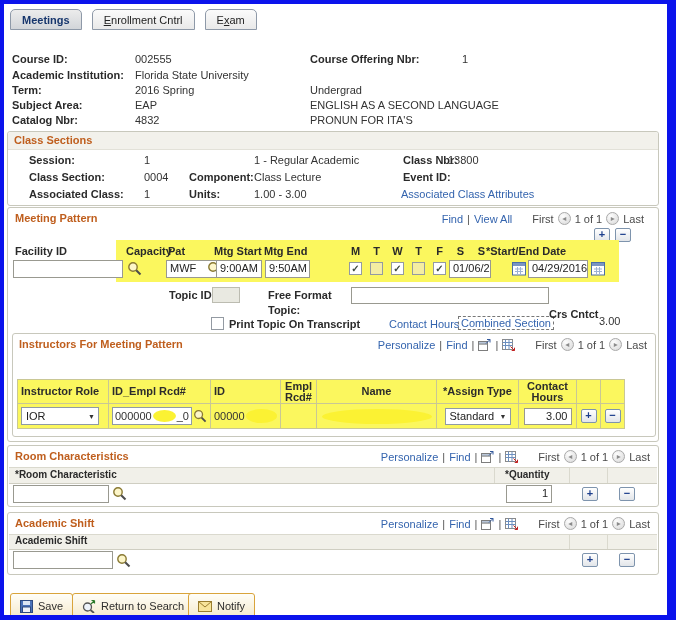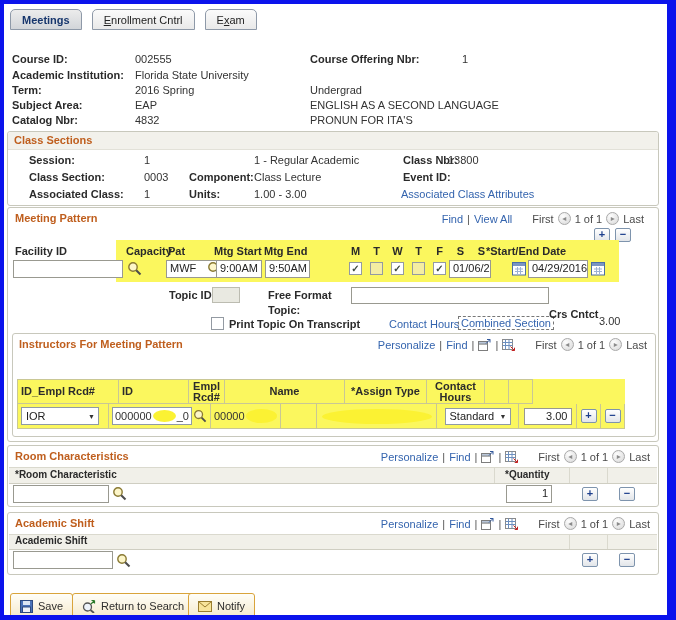--- a/index.html
+++ b/index.html
@@ -103,21 +103,21 @@
     <div class="gb-band"></div>
     <span class="gb-title" style="left:6px;top:2px">Class Sections</span>
 
     <span class="lbl" style="left:21px;top:22px">Session:</span>
     <span class="val" style="left:136px;top:22px">1</span>
     <span class="val" style="left:246px;top:22px">1 - Regular Academic</span>
     <span class="lbl" style="left:395px;top:22px">Class Nbr:</span>
     <span class="val" style="left:440px;top:22px">13800</span>
 
     <span class="lbl" style="left:21px;top:39px">Class Section:</span>
-    <span class="val" style="left:136px;top:39px">0003</span>
+    <span class="val" style="left:136px;top:39px">0004</span>
     <span class="lbl" style="left:181px;top:39px">Component:</span>
     <span class="val" style="left:246px;top:39px">Class Lecture</span>
     <span class="lbl" style="left:395px;top:39px">Event ID:</span>
 
     <span class="lbl" style="left:21px;top:56px">Associated Class:</span>
     <span class="val" style="left:136px;top:56px">1</span>
     <span class="lbl" style="left:181px;top:56px">Units:</span>
     <span class="val" style="left:246px;top:56px">1.00 - 3.00</span>
     <span class="alink" style="left:393px;top:56px">Associated Class Attributes</span>
   </div>
@@ -239,20 +239,21 @@
       <span class="gapL">First</span>
       <span class="nav-btn">◂</span>
       <span>1 of 1</span>
       <span class="nav-btn">▸</span>
       <span>Last</span>
     </div>
 
 
     <div class="itable" style="left:4px;top:45px;width:608px">
       <div class="itr head" style="height:25px">
+        <div class="itc" style="width:92px">Instructor Role</div>
         <div class="itc" style="width:102px">ID_Empl Rcd#</div>
         <div class="itc" style="width:70px">ID</div>
         <div class="itc cc" style="width:36px">
             <span class="col2">
               <span>Empl</span>
               <span>Rcd#</span>
             </span>
           </div>
         <div class="itc cc" style="width:120px">Name</div>
         <div class="itc cc" style="width:82px">*Assign Type</div>

